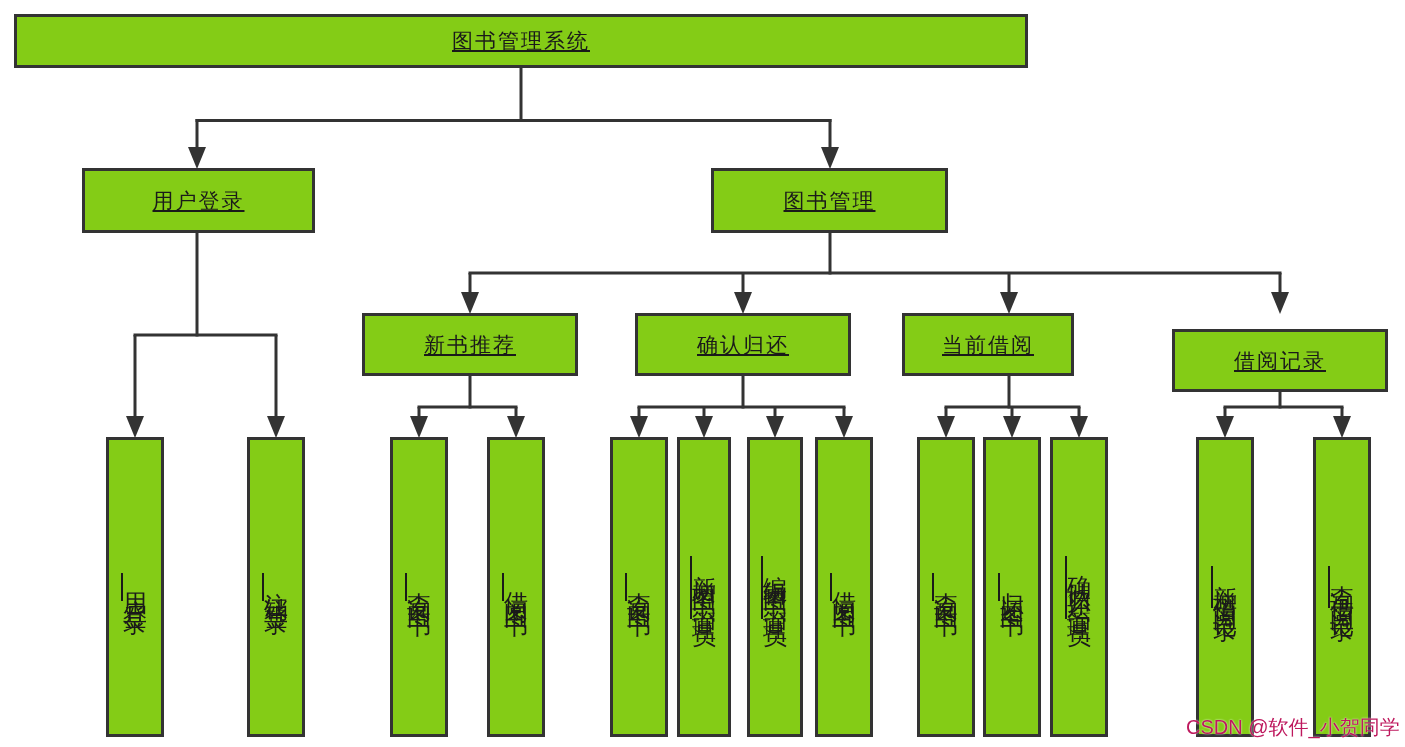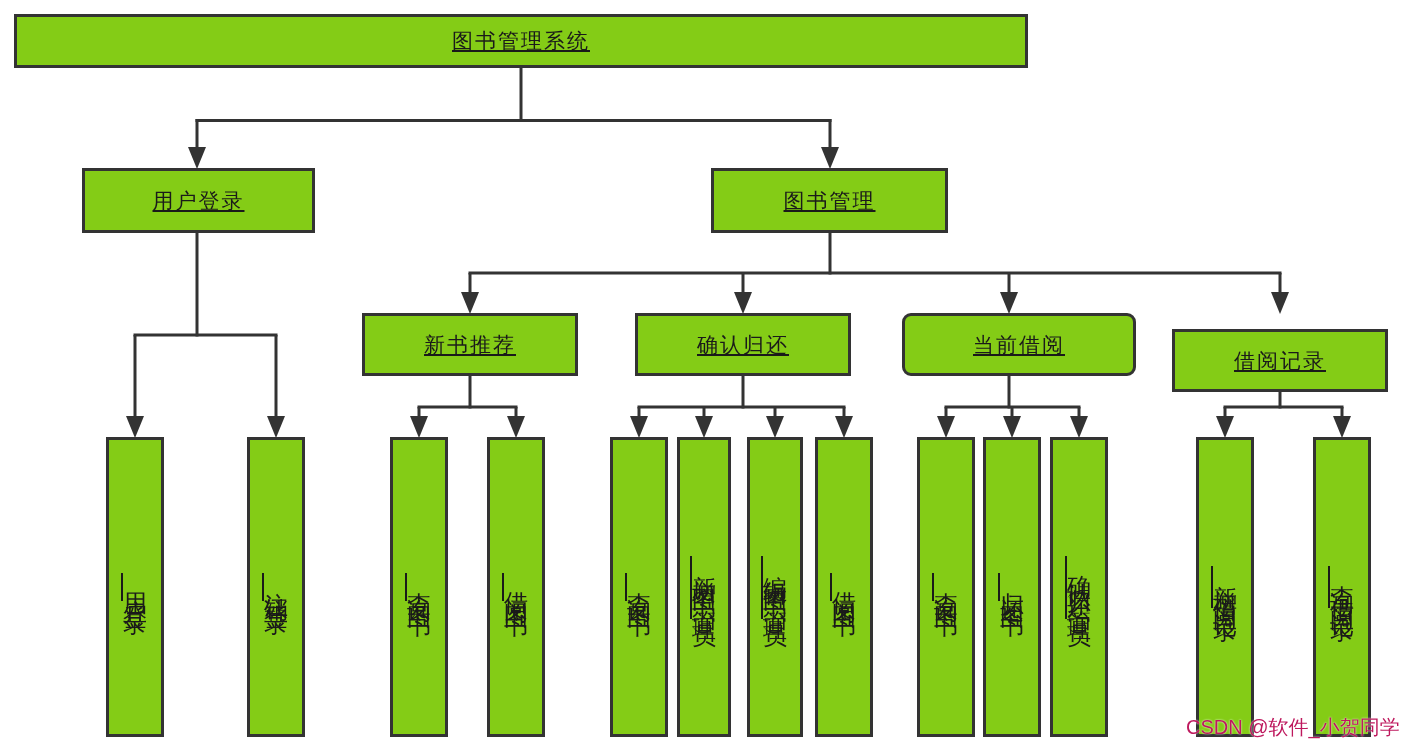--- a/index.html
+++ b/index.html
@@ -128,21 +128,21 @@
     </g>
   </svg>
 
   <div class="node h" style="left:14px; top:14px; width:1014px; height:54px;">图书管理系统</div>
 
   <div class="node h" style="left:82px; top:168px; width:233px; height:65px;">用户登录</div>
   <div class="node h" style="left:711px; top:168px; width:237px; height:65px;">图书管理</div>
 
   <div class="node h" style="left:362px; top:313px; width:216px; height:63px;">新书推荐</div>
   <div class="node h" style="left:635px; top:313px; width:216px; height:63px;">确认归还</div>
-  <div class="node h" style="left:902px; top:313px; width:234px; height:63px;border-radius:9px;">当前借阅</div>
+  <div class="node h" style="left:902px; top:313px; width:172px; height:63px;">当前借阅</div>
   <div class="node h" style="left:1172px; top:313px; width:216px; height:63px;margin-top:16px;">借阅记录</div>
 
   <div class="node v" style="left:106px; top:437px; width:58px; height:300px;">用户登录</div>
   <div class="node v" style="left:247px; top:437px; width:58px; height:300px;">注销登录</div>
 
   <div class="node v" style="left:390px; top:437px; width:58px; height:300px;">查询图书</div>
   <div class="node v" style="left:487px; top:437px; width:58px; height:300px;">借阅图书</div>
 
   <div class="node v" style="left:610px; top:437px; width:58px; height:300px;">查询图书</div>
   <div class="node v" style="left:677px; top:437px; width:54px; height:300px;">新增图书（管理员）</div>

